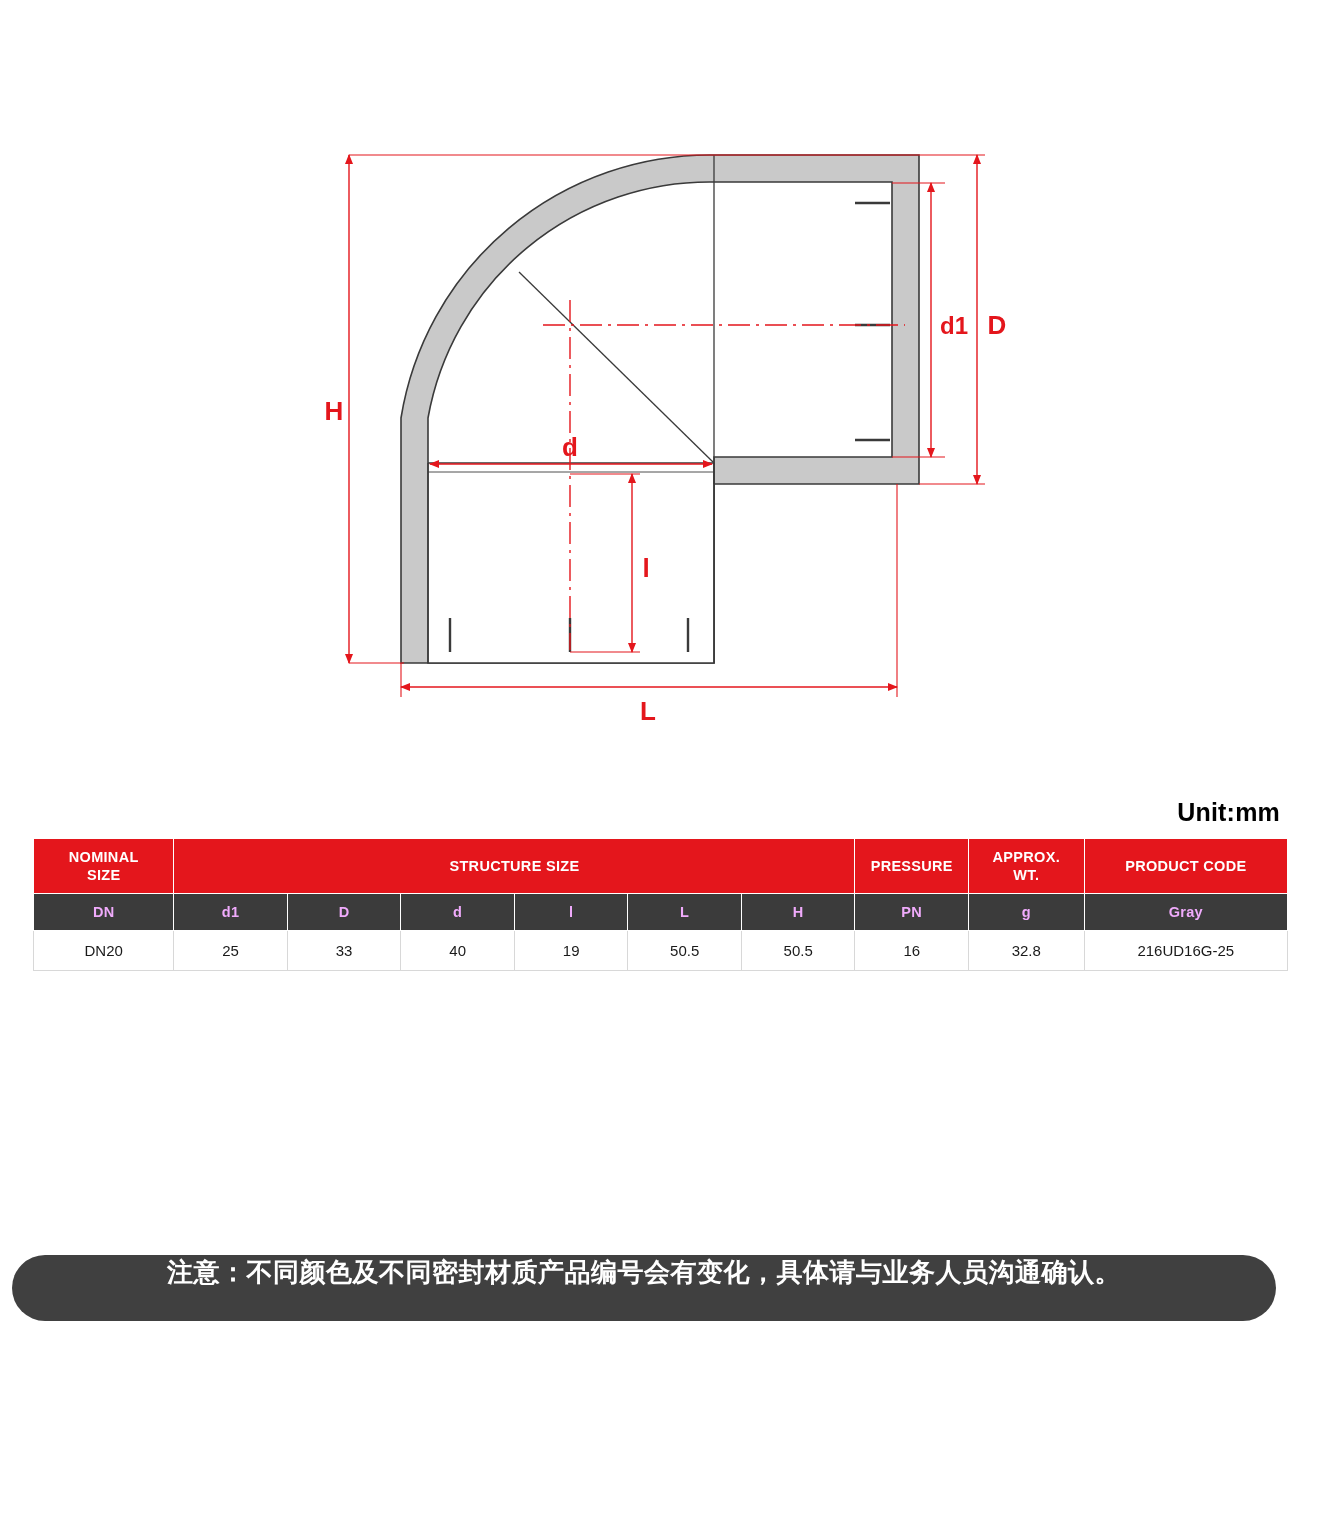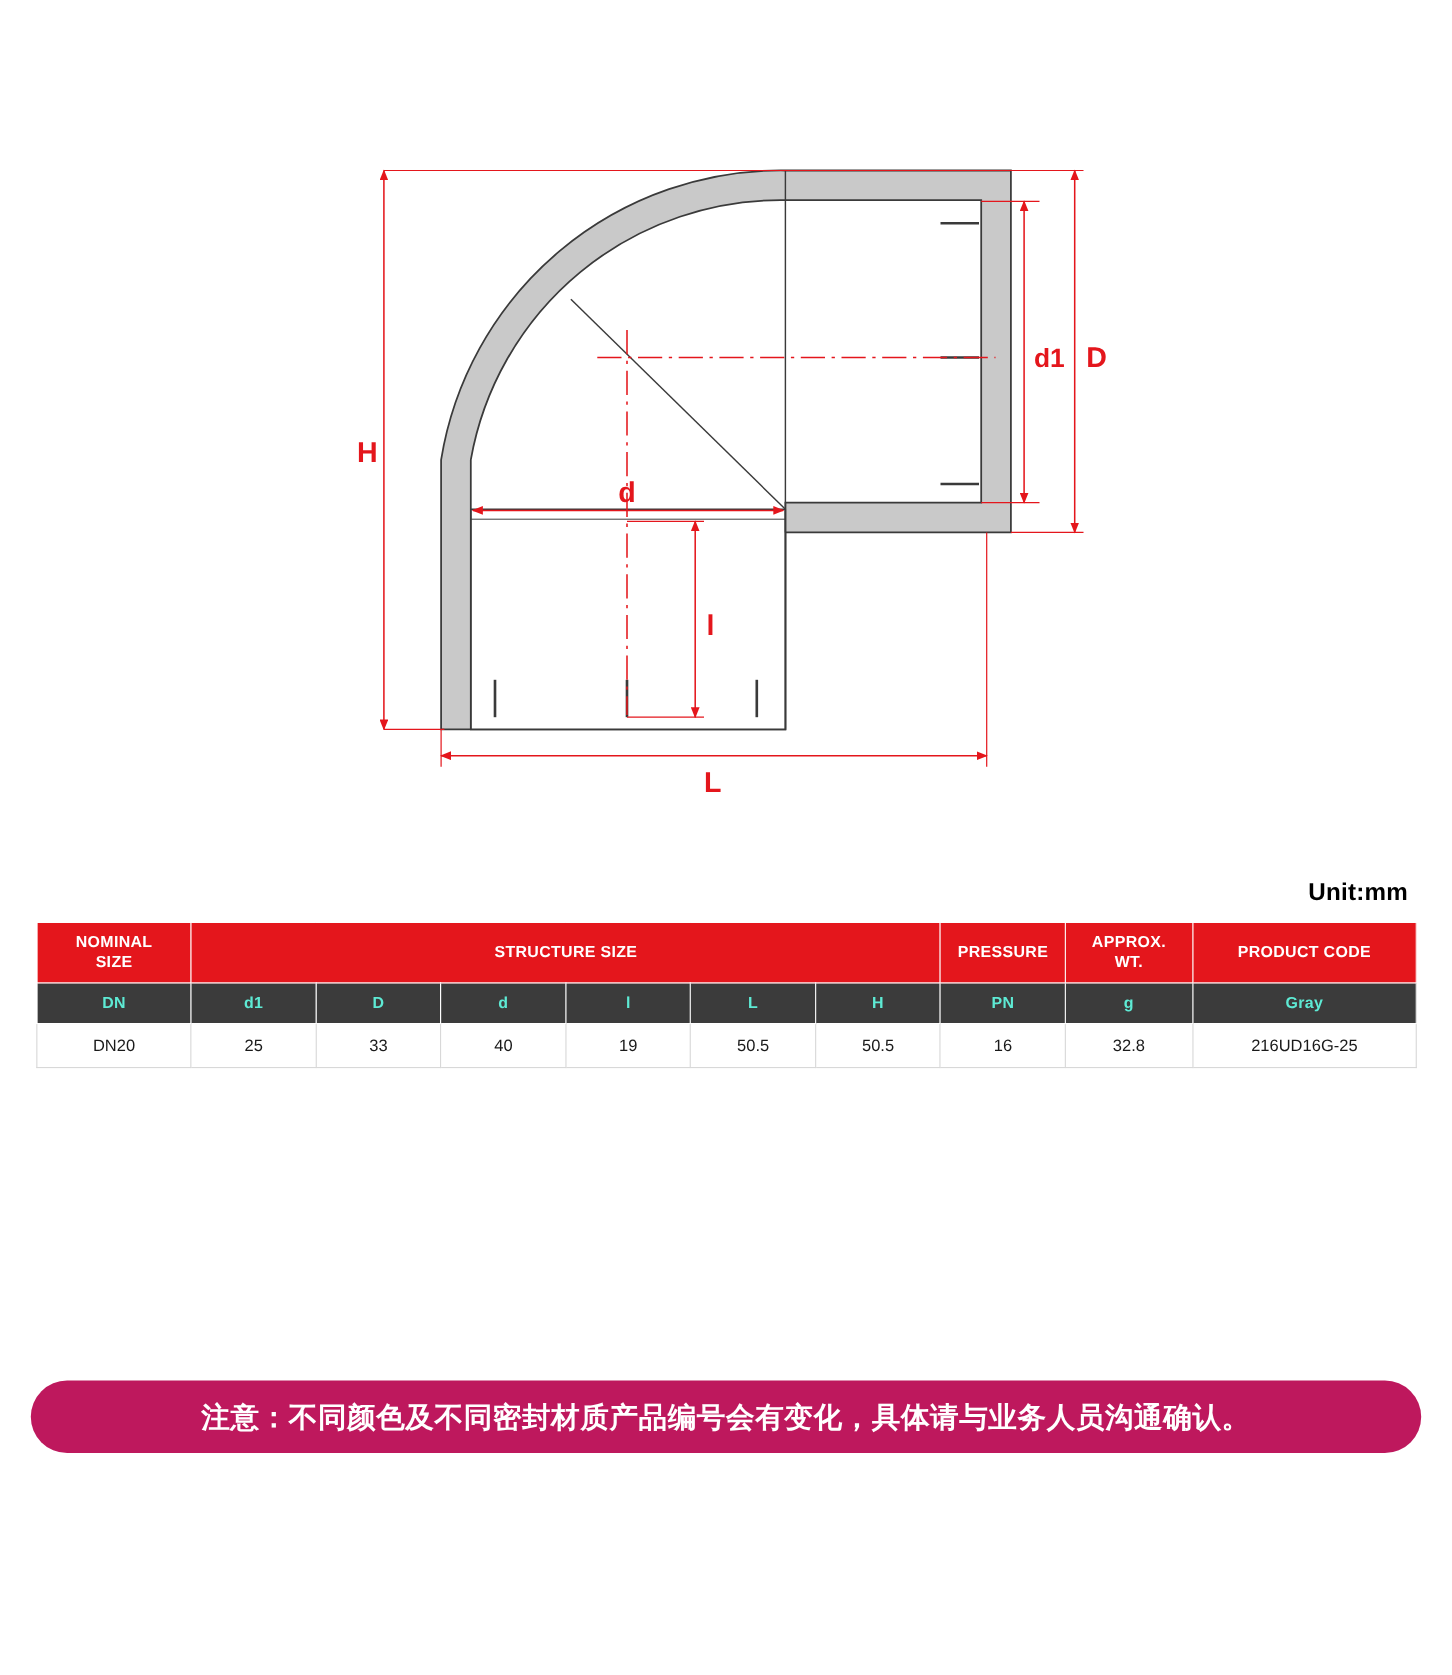--- a/index.html
+++ b/index.html
@@ -29,21 +29,21 @@
     height: 780px;
   }
   #drawing-area svg {
     display: block;
   }
   
   #unit-label {
     position: absolute;
     right: 40px;
     top: 798px;
-    font-size: 22px;
+    font-size: 25px;
     font-weight: bold;
     letter-spacing: 0.2px;
   }
   
   #spec-table-wrap {
     position: absolute;
     left: 33px;
     top: 838px;
     width: 1248px;
   }
@@ -61,21 +61,21 @@
     background: #e4161c;
     color: #ffffff;
     font-size: 14.5px;
     font-weight: bold;
     height: 52px;
     line-height: 1.25;
     letter-spacing: 0.3px;
   }
   table.spec thead tr.r2 th {
     background: #3b3b3b;
-    color: #5eead4;
+    color: #f0abfc;
     font-size: 14.5px;
     font-weight: bold;
     height: 34px;
     letter-spacing: 0.3px;
   }
   table.spec tbody td {
     border: 1px solid #d8d8d8;
     font-size: 15px;
     height: 37px;
     color: #1a1a1a;
@@ -89,28 +89,28 @@
   table.spec tbody tr td:first-child {
     font-size: 15px;
   }
   
   #spec-table-wrap {
     box-sizing: border-box;
   }
   
   #notice-bar {
     position: absolute;
-    left: 28px;
+    left: 12px;
     top: 1255px;
     width: 1264px;
     height: 66px;
-    background: #be185d;
+    background: #404040;
     border-radius: 33px;
     display: flex;
-    align-items: center;
+    align-items: flex-start;
     justify-content: center;
   }
   #notice-bar .notice-text {
     color: #ffffff;
     font-size: 26px;
     font-weight: bold;
     letter-spacing: 0.5px;
     font-family: "DejaVu Sans", "Liberation Sans", sans-serif;
   }
 </style>

